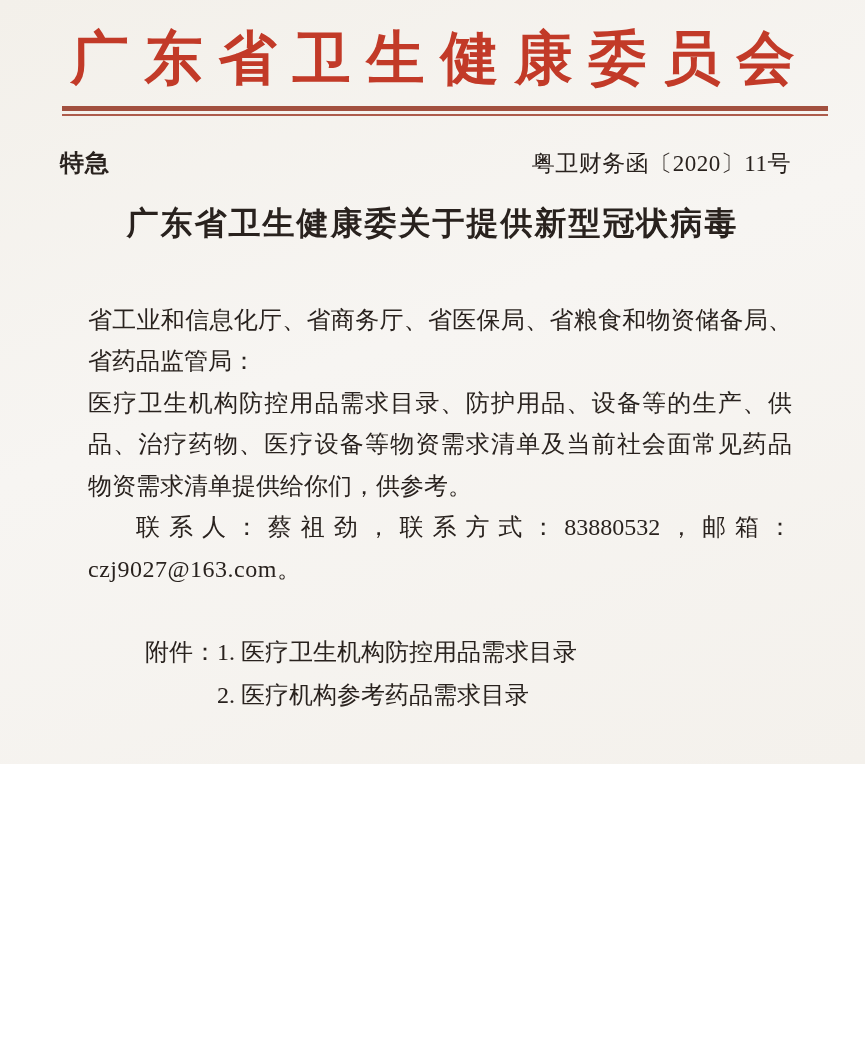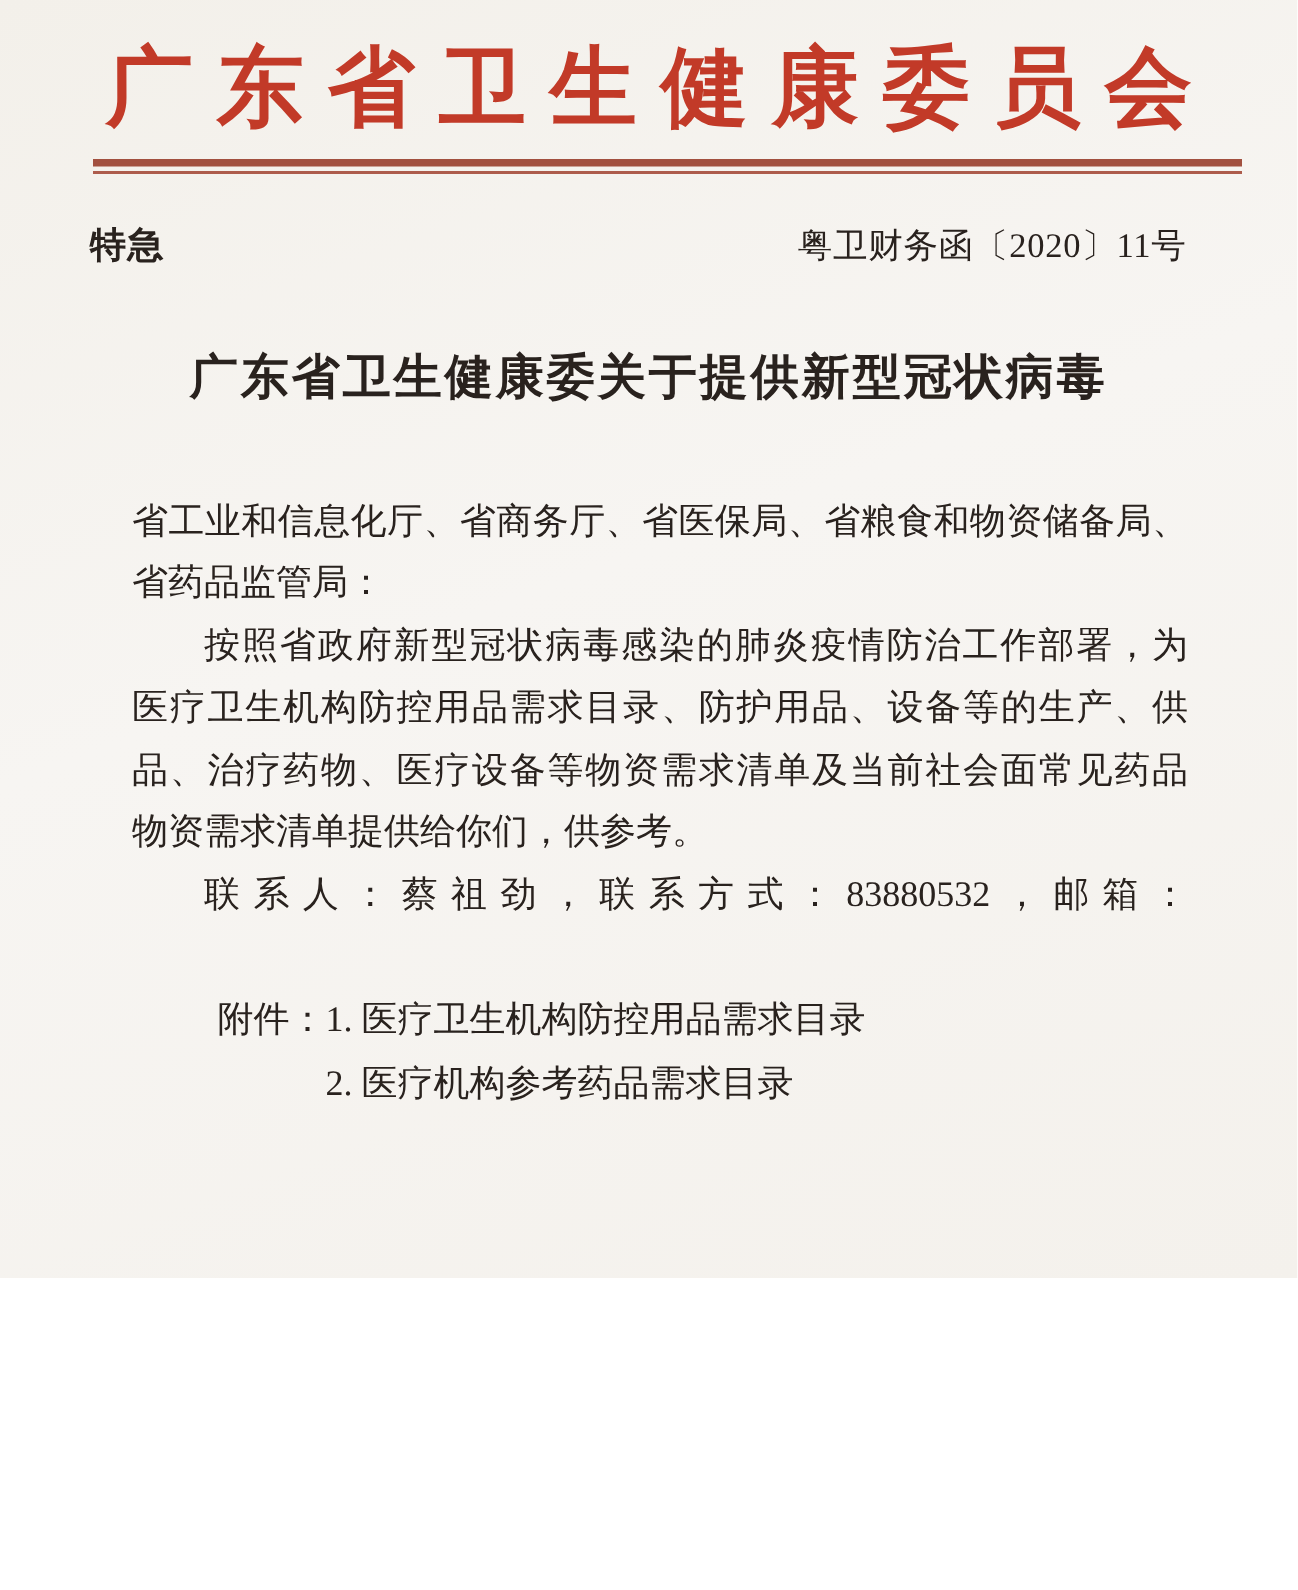--- a/index.html
+++ b/index.html
@@ -1,19 +1,19 @@
 <!DOCTYPE html>
 <html><head>
 <meta charset="utf-8">
 <style>
   html, body { margin: 0; padding: 0; }
   .page {
     position: relative;
     width: 865px;
-    height: 852px;
+    height: 764px;
     background: linear-gradient(160deg, #f3f0ea 0%, #f7f5f2 45%, #f4f1ec 100%);
     font-family: "Liberation Serif", "DejaVu Serif", serif;
     color: #29221e;
     overflow: hidden;
   }
   
   .letterhead {
     padding-top: 26px;
     text-align: center;
     font-weight: bold;
@@ -36,21 +36,21 @@
   }
   .urgency {
     font-family: "Liberation Sans", "DejaVu Sans", sans-serif;
     font-weight: bold;
     font-size: 24px;
     letter-spacing: 1px;
   }
   .doc-number { font-size: 23px; letter-spacing: 0.5px; }
   
   .doc-title {
-    margin-top: 50px;
+    margin-top: 22px;
     text-align: center;
     font-weight: bold;
     font-size: 32px;
     line-height: 45px;
     letter-spacing: 2px;
   }
   
   .content {
     margin: 54px 73px 0 88px;
     font-size: 24px;
@@ -121,25 +121,25 @@
     <div class="doc-number">粤卫财务函〔2020〕11号</div>
   </div>
 
   <div class="doc-title">
     <div>广东省卫生健康委关于提供新型冠状病毒</div>
   </div>
 
   <div class="content">
     <div class="tline fill">省工业和信息化厅、省商务厅、省医保局、省粮食和物资储备局、</div>
     <div class="tline">省药品监管局：</div>
-    <div class="tline fill indent">按照省政府新型冠状病毒感染的肺炎疫情防治工作部署，为</div>
     <div class="tline fill">医疗卫生机构防控用品需求目录、防护用品、设备等的生产、供</div>
     <div class="tline fill">品、治疗药物、医疗设备等物资需求清单及当前社会面常见药品</div>
     <div class="tline">物资需求清单提供给你们，供参考。</div>
     <div class="tline fill indent">联系人：蔡祖劲，联系方式：83880532，邮箱：</div>
+    <div class="tline email">czj9027@163.com。</div>
   </div>
 
   <div class="attachments">
     <div class="att-label">附件：</div>
     <div class="att-items">
       <div class="att-item">1. 医疗卫生机构防控用品需求目录</div>
       <div class="att-item">2. 医疗机构参考药品需求目录</div>
     </div>
   </div>
 

